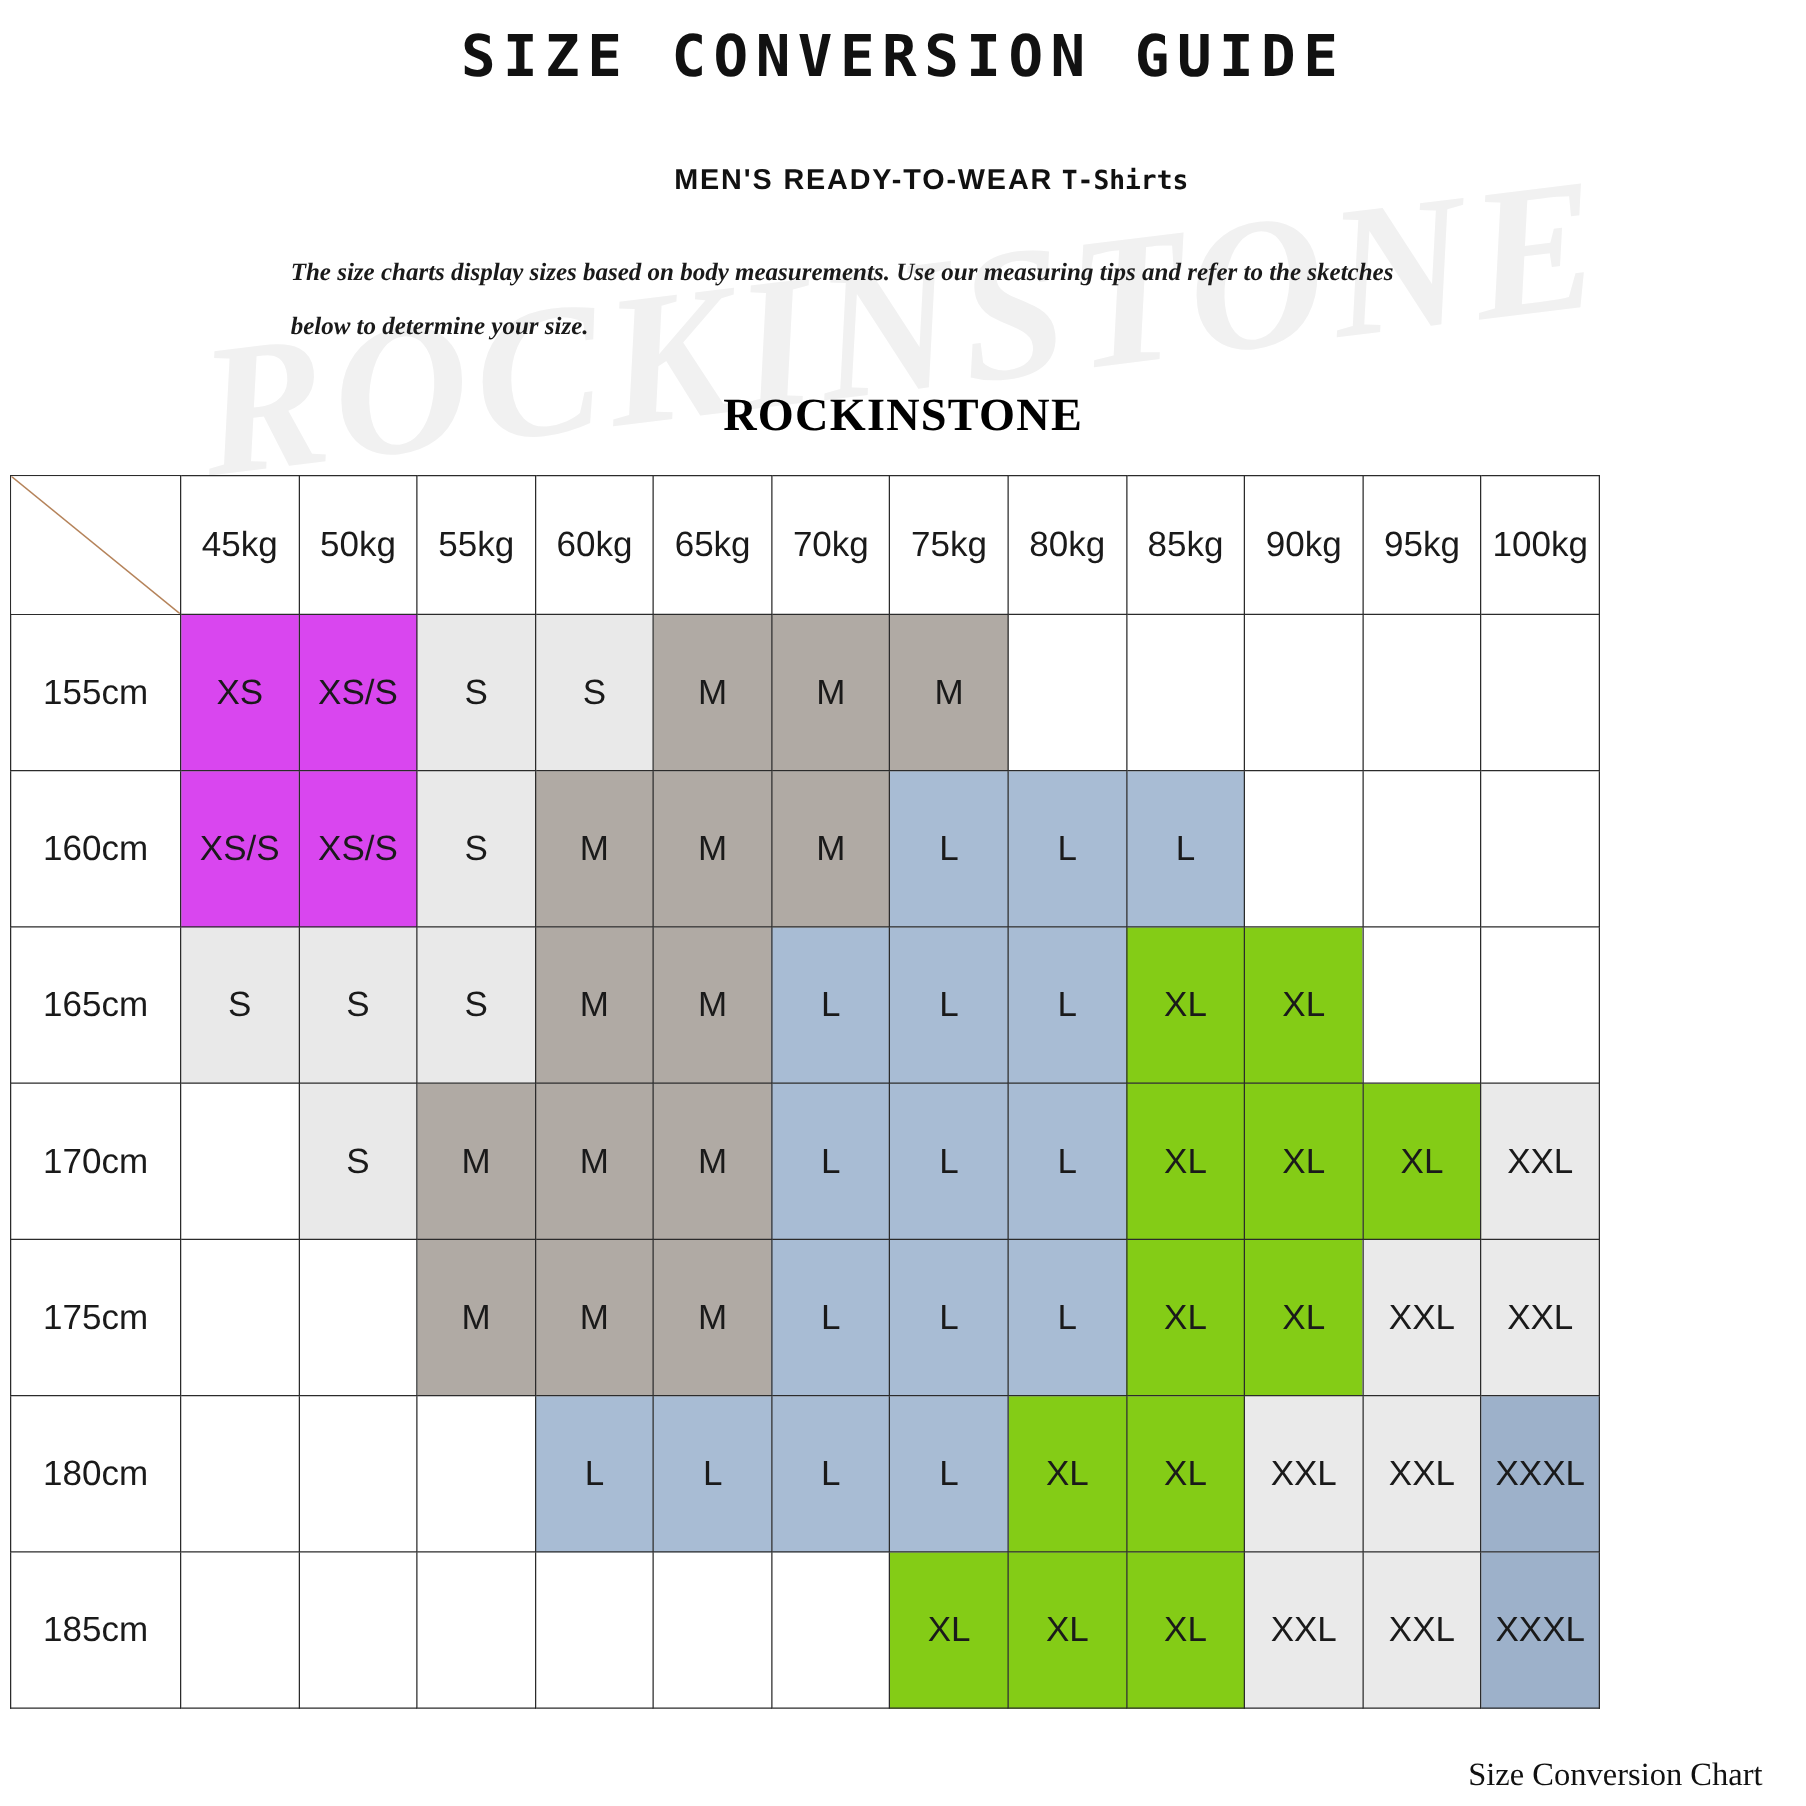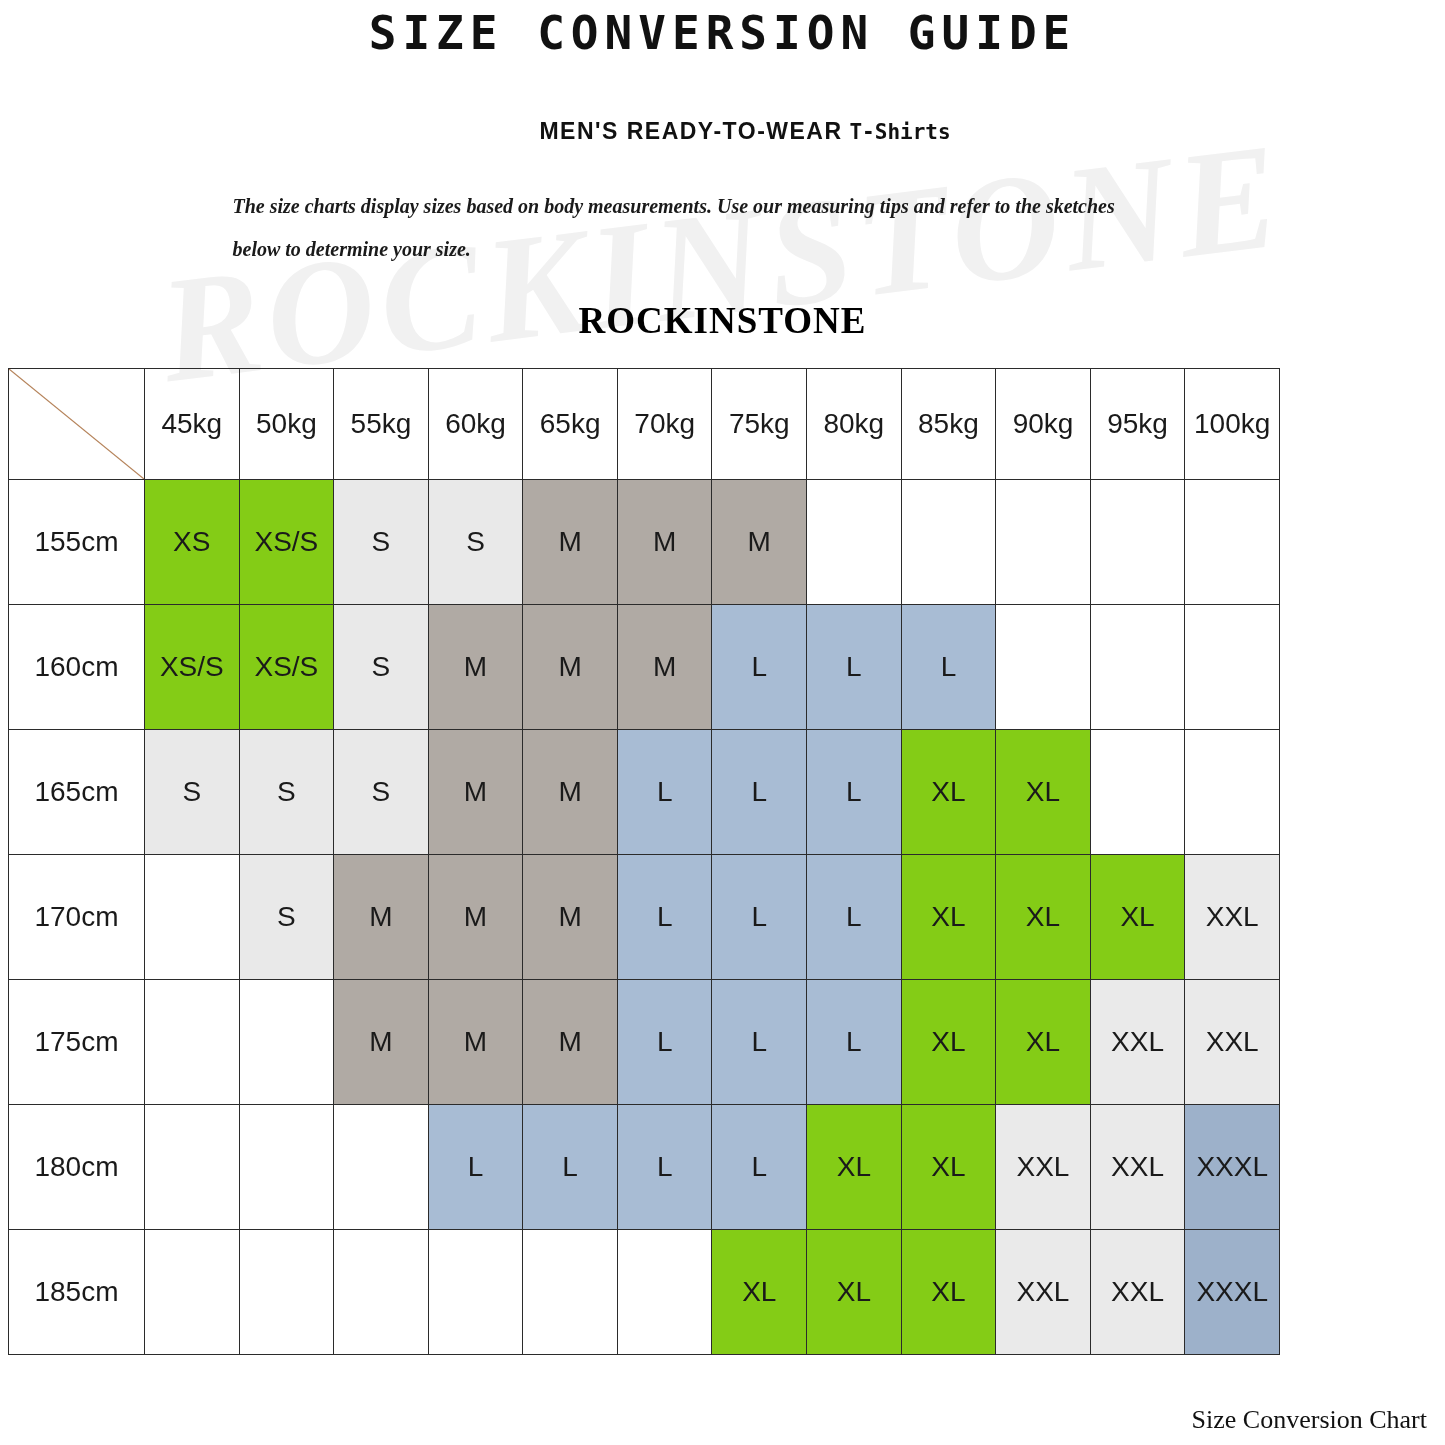--- a/index.html
+++ b/index.html
@@ -42,21 +42,21 @@
     box-sizing: border-box;
   }
 
   .title {
     text-align: center;
     font-family: "DejaVu Sans Mono", monospace;
     font-size: 46px;
     font-weight: bold;
     letter-spacing: 6px;
     color: #111111;
-    padding-top: 6px;
+    padding-top: 18px;
   }
 
   .subtitle {
     text-align: center;
     font-size: 23px;
     font-weight: bold;
     color: #111111;
     margin-top: 58px;
     letter-spacing: 0.5px;
     margin-left: 45px;
@@ -120,31 +120,31 @@
   .corner svg {
     position: absolute;
     top: 0; left: 0;
     width: 100%;
     height: 100%;
     display: block;
   }
 
   
   .c-empty { background: #ffffff; }
-  .c-xs    { background: #84cc16; }
+  .c-xs    { background: #d946ef; }
   .c-s     { background: #e9e9e9; }
   .c-m     { background: #b0aaa4; }
   .c-l     { background: #a8bcd4; }
   .c-xl    { background: #84cc16; }
   .c-xxl   { background: #eaeaea; }
   .c-xxxl  { background: #9db1ca; }
 
   .footer {
     position: absolute;
-    right: 18px;
+    right: 35px;
     bottom: 10px;
     font-family: "Liberation Serif", serif;
     font-size: 26px;
     color: #111111;
     z-index: 2;
   }
 </style>
 </head>
 <body>
 

